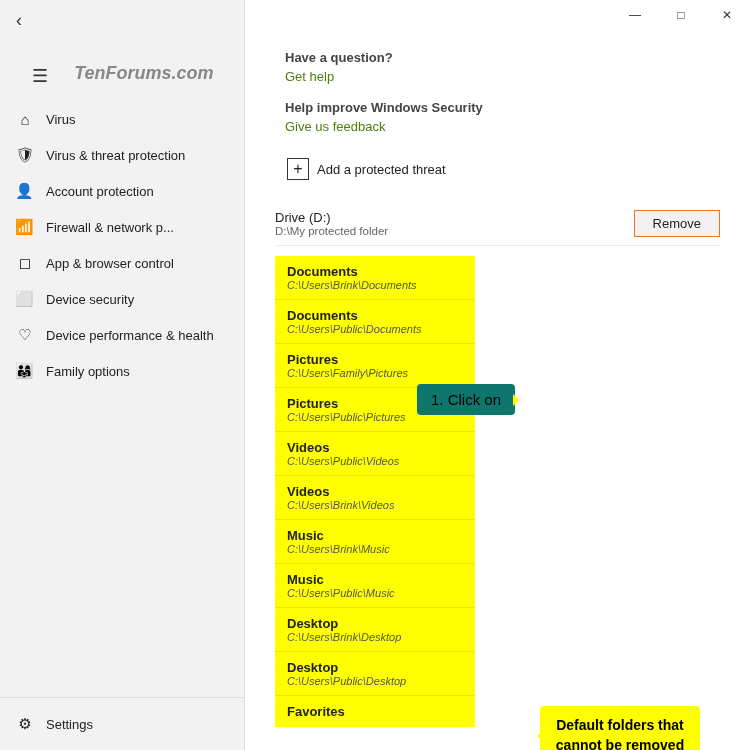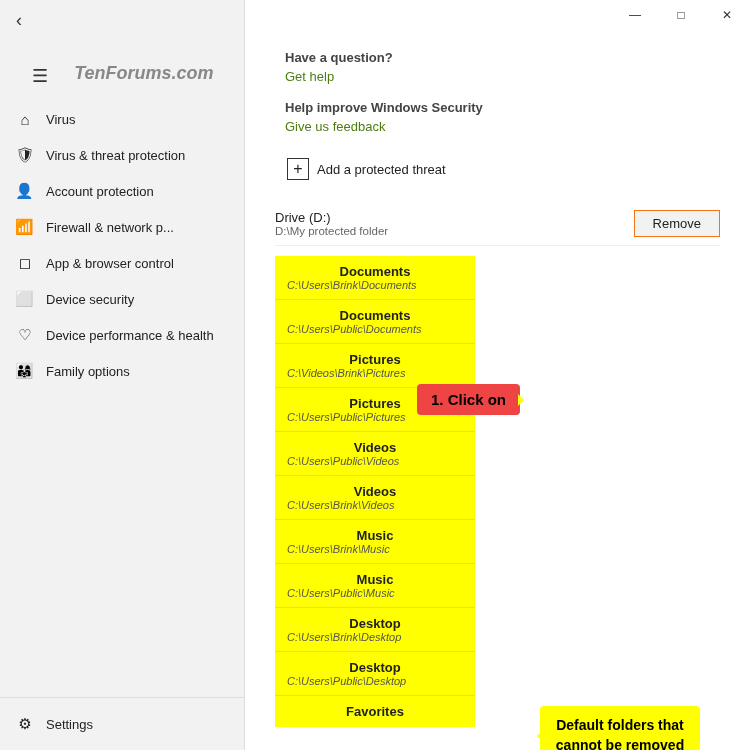--- a/index.html
+++ b/index.html
@@ -170,23 +170,23 @@
       font-size: 16px;
       font-weight: 300;
       flex-shrink: 0;
     }
 
     
     .callout-1 {
       position: absolute;
       top: 182px;
       left: 142px;
-      background: #ef4444;
+      background: #0f766e;
       color: #000;
-      font-weight: bold;
+      font-weight: normal;
       font-size: 15px;
       padding: 7px 14px;
       border-radius: 4px;
       z-index: 10;
       white-space: nowrap;
     }
     .callout-1::after {
       content: '';
       position: absolute;
       right: -10px;
@@ -273,21 +273,21 @@
     .yellow-folders {
       background: #ffff00;
       padding: 0;
       width: 200px;
     }
     .yellow-folder-item {
       padding: 8px 12px;
       border-bottom: 1px solid #e8e800;
     }
     .yellow-folder-item:last-child { border-bottom: none; }
-    .yellow-folder-name { font-size: 13px; font-weight: 600; color: #222; text-align: center; }
+    .yellow-folder-name { font-size: 13px; font-weight: 600; color: #222; }
     .yellow-folder-path { font-size: 11px; color: #555; font-style: italic; }
   </style>
 </head>
 <body>
 
 <div class="sidebar">
   <div class="nav-back">‹</div>
   <div class="sidebar-logo">
     <div class="hamburger">☰</div>
     <span class="sidebar-logo-text">TenForums.com</span>
@@ -378,21 +378,21 @@
       <div class="yellow-folder-item">
     <div class="yellow-folder-name">Documents</div>
     <div class="yellow-folder-path">C:\Users\Brink\Documents</div>
   </div>
           <div class="yellow-folder-item">
     <div class="yellow-folder-name">Documents</div>
     <div class="yellow-folder-path">C:\Users\Public\Documents</div>
   </div>
           <div class="yellow-folder-item">
     <div class="yellow-folder-name">Pictures</div>
-    <div class="yellow-folder-path">C:\Videos\Brink\Pictures</div>
+    <div class="yellow-folder-path">C:\Users\Family\Pictures</div>
   </div>
           <div class="yellow-folder-item">
     <div class="yellow-folder-name">Pictures</div>
     <div class="yellow-folder-path">C:\Users\Public\Pictures</div>
   </div>
           <div class="yellow-folder-item">
     <div class="yellow-folder-name">Videos</div>
     <div class="yellow-folder-path">C:\Users\Public\Videos</div>
   </div>
           <div class="yellow-folder-item">

